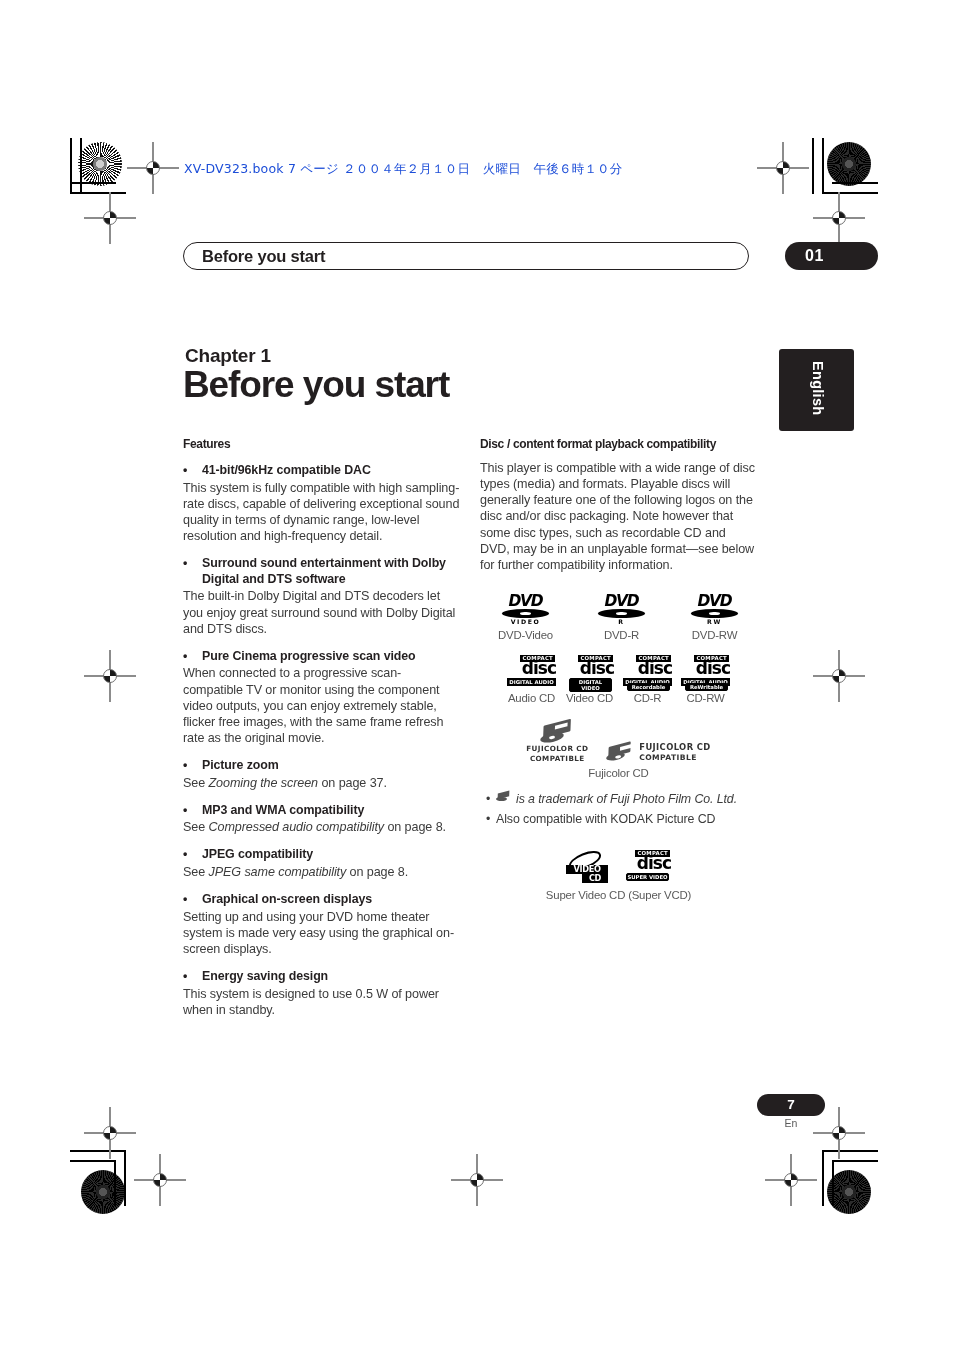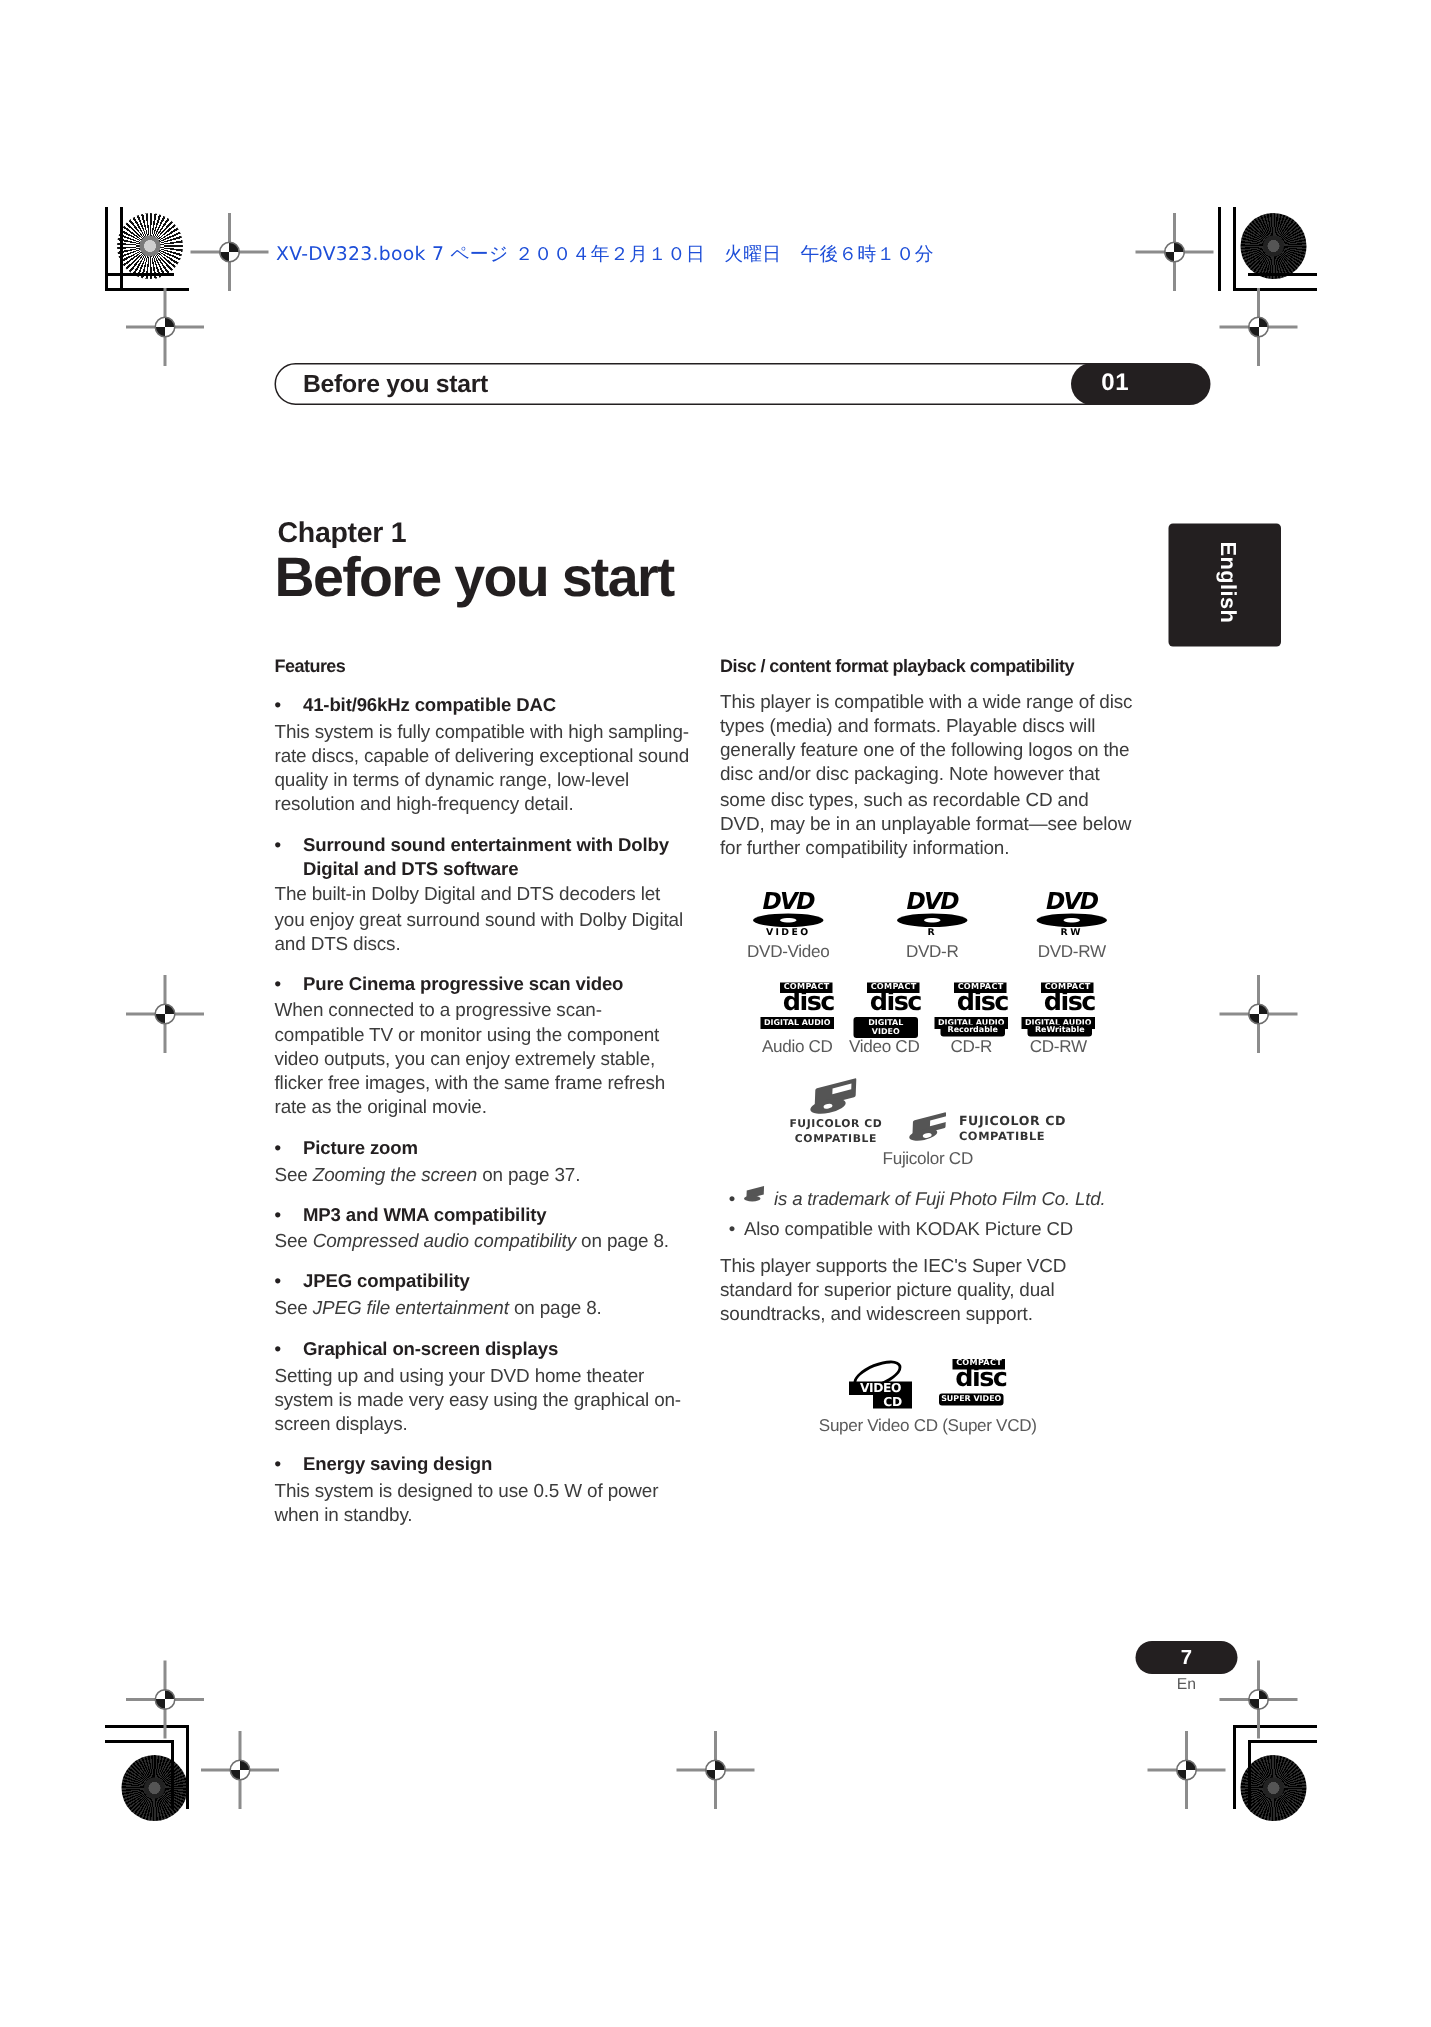--- a/index.html
+++ b/index.html
@@ -31,21 +31,21 @@
   .cropmark i{position:absolute;background:#000;display:block;}
 
   
   .filehdr{position:absolute;font-size:12.5px;letter-spacing:.2px;color:#1d4ed8;white-space:nowrap;
     font-family:"DejaVu Sans", sans-serif;}
 
   
   .runhead{position:absolute;left:183px;top:242px;width:566px;height:28px;
      border:1.8px solid #231f20;border-radius:14px;box-sizing:border-box;}
   .runhead span{position:absolute;left:18px;top:4px;font-size:16.5px;font-weight:bold;letter-spacing:-.2px;}
-  .chapnum{position:absolute;left:714px;top:242px;width:93px;height:28px;background:#231f20;border-radius:14px;}
+  .chapnum{position:absolute;left:785px;top:242px;width:93px;height:28px;background:#231f20;border-radius:14px;}
   .chapnum span{display:block;text-align:center;color:#fff;font-size:16px;font-weight:bold;line-height:28px;
      padding-right:34px;letter-spacing:.5px;}
 
   
   .chaplabel{position:absolute;left:185px;top:345px;font-size:19px;font-weight:bold;letter-spacing:-.2px;}
   .chaptitle{position:absolute;left:183px;top:364px;font-size:37px;font-weight:bold;letter-spacing:-1.1px;}
 
   .langtab{position:absolute;left:779px;top:349px;width:75px;height:82px;background:#231f20;
       border-radius:3px;}
   .langtab span{position:absolute;color:#fff;font-size:14.5px;font-weight:bold;letter-spacing:.3px;
@@ -279,21 +279,21 @@
         <span class="btxt">MP3 and WMA compatibility</span>
         </div>
       <p class="body"><span>See </span><em>Compressed audio compatibility</em><span> on page 8.</span></p>
     </div>
 
     <div>
       <div class="bullet">
           <span class="dot">•</span>
         <span class="btxt">JPEG compatibility</span>
         </div>
-      <p class="body"><span>See </span><em>JPEG file entertainment</em><span> on page 8.</span></p>
+      <p class="body"><span>See </span><em>JPEG same compatibility</em><span> on page 8.</span></p>
     </div>
 
     <div>
       <div class="bullet">
           <span class="dot">•</span>
         <span class="btxt">Graphical on-screen displays</span>
         </div>
       <p class="body">Setting up and using your DVD home theater system is made very easy using the graphical on-screen displays.</p>
     </div>
 
@@ -406,21 +406,20 @@
           </span>
         </span>
         <span class="ltxt">is a trademark of Fuji Photo Film Co. Ltd.</span>
       </div>
       <div class="li plain">
         <span class="dot">•</span>
         <span class="ltxt">Also compatible with KODAK Picture CD</span>
       </div>
     </div>
 
-    <p class="body" style="margin-top:8px;">This player supports the IEC's Super VCD standard for superior picture quality, dual soundtracks, and widescreen support.</p>
 
     <div class="logorow" style="gap:14px;margin-top:22px;align-items:flex-end;">
       <div class="logocell">
         <div class="vcd">
           <div class="vdisc"></div>
           <div class="vlab">VIDEO</div>
           <div class="vlab2">CD</div>
         </div>
       </div>
       <div class="logocell">

